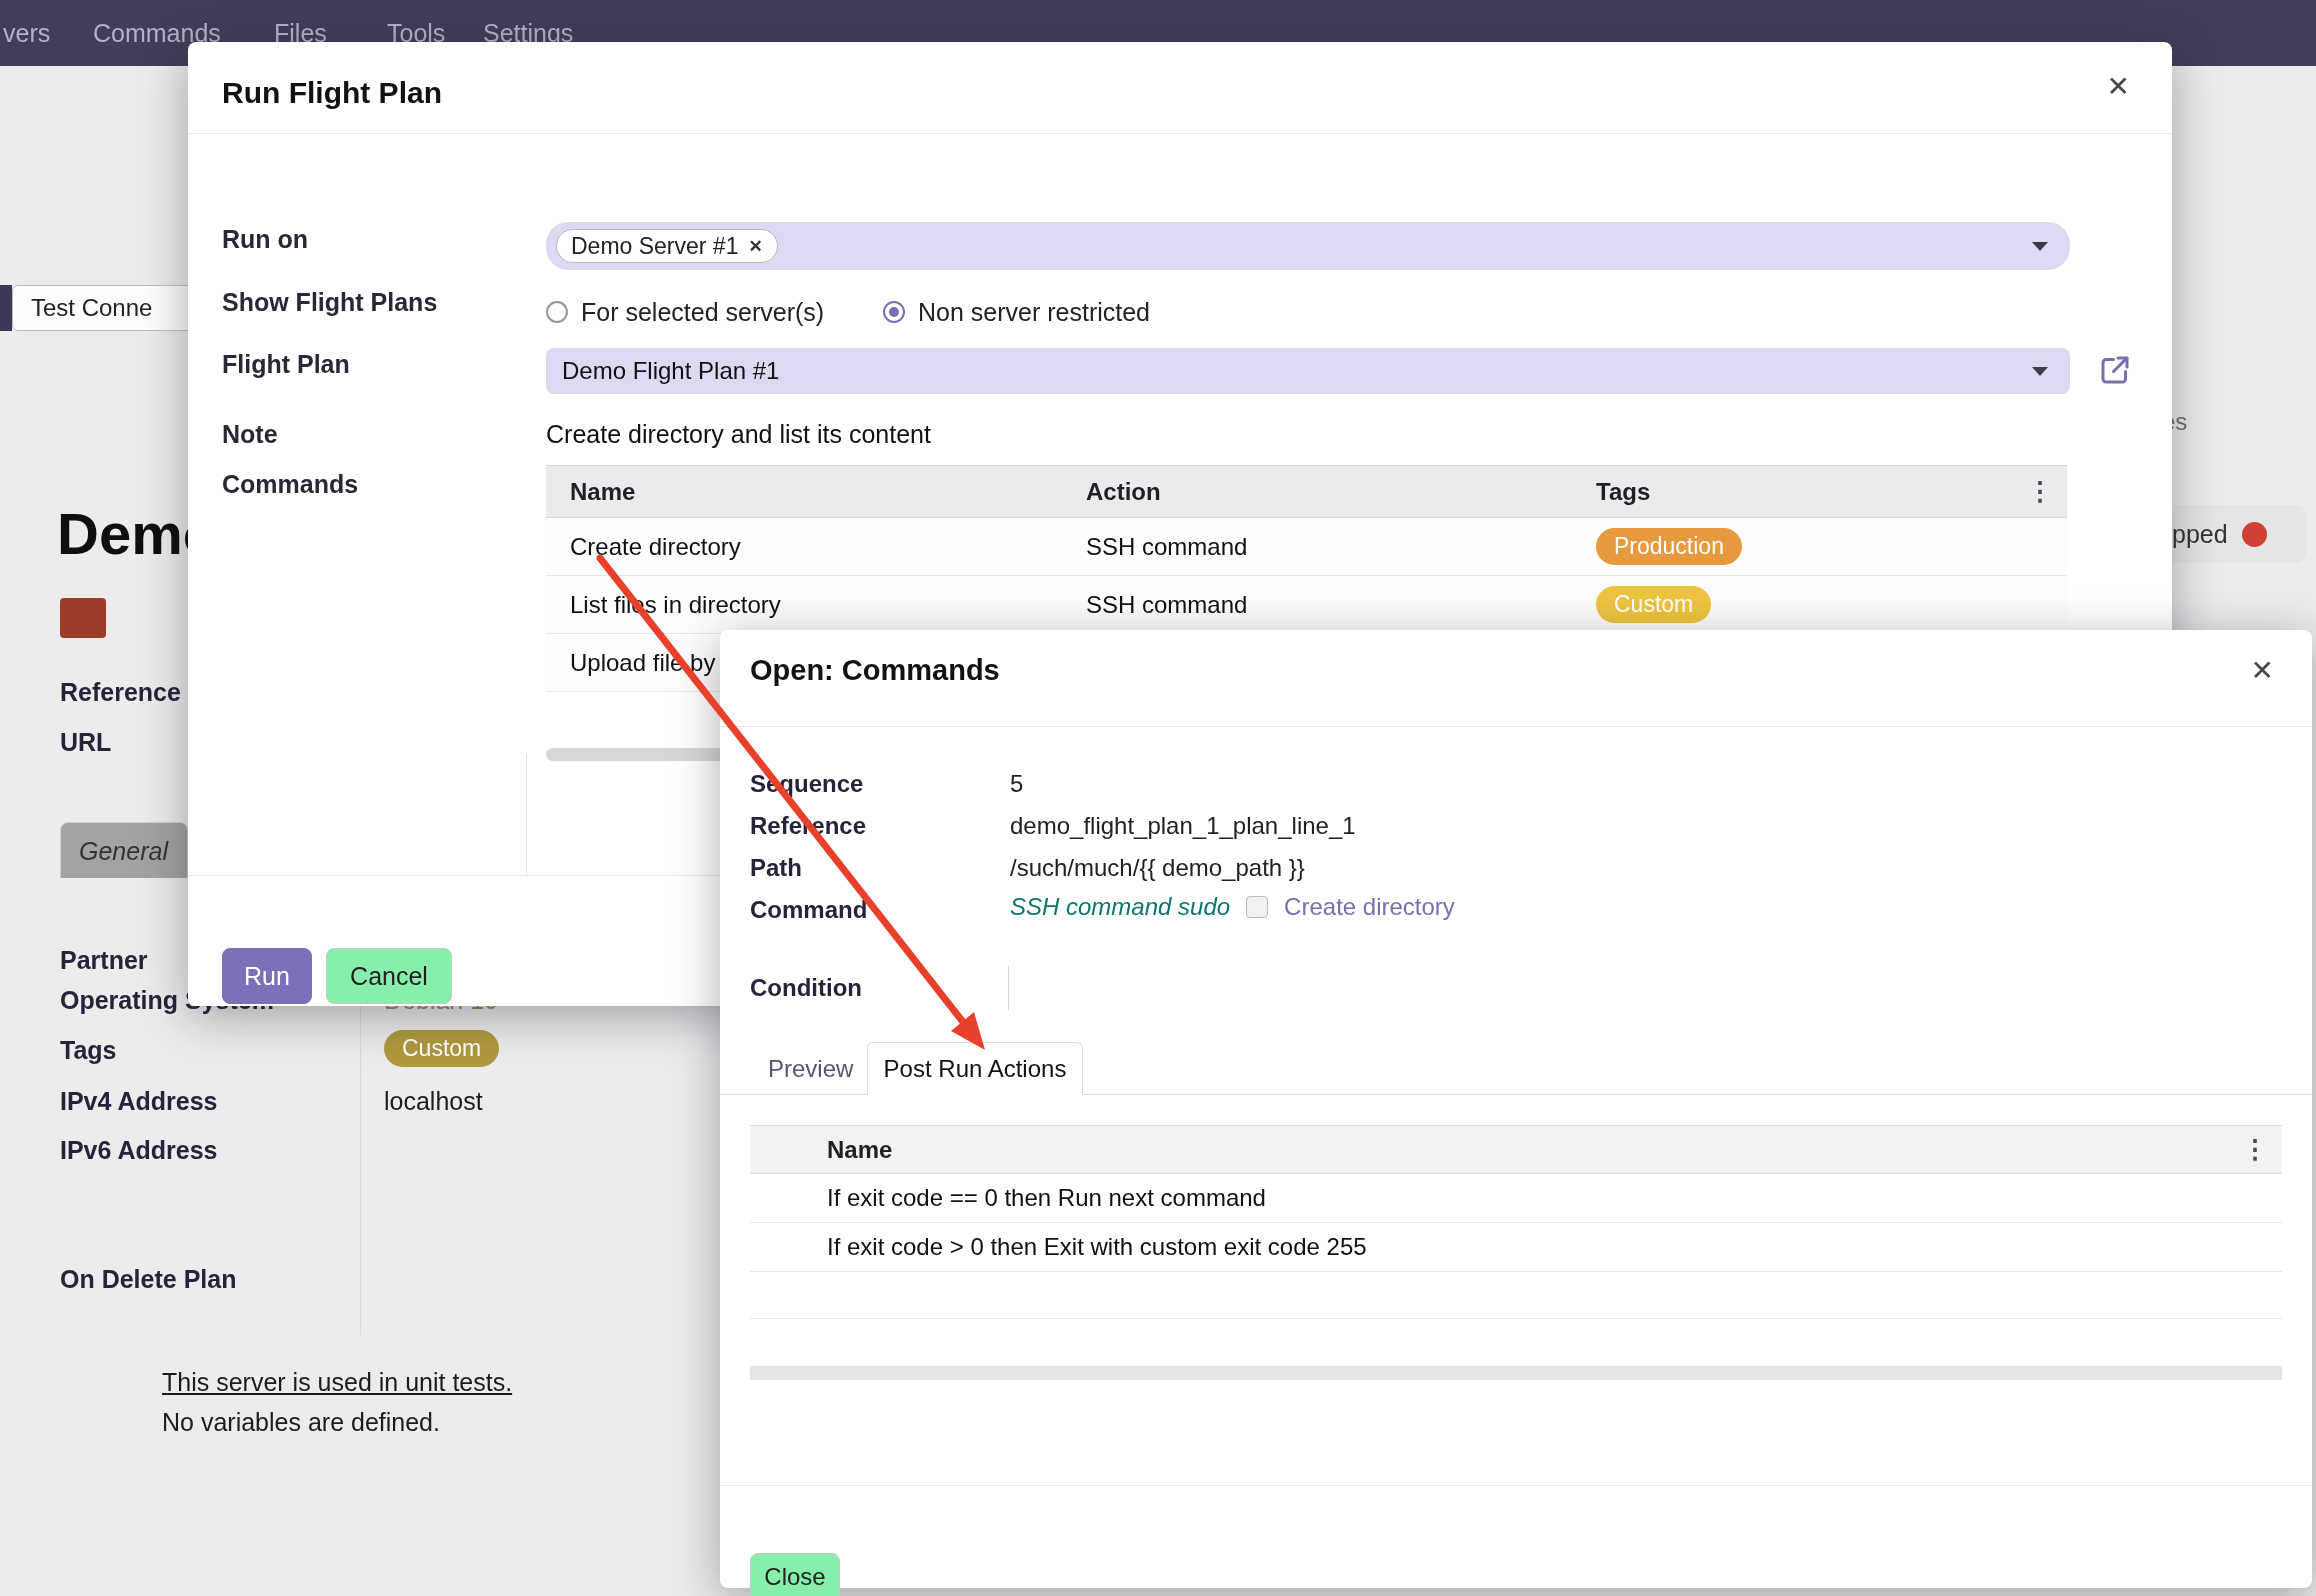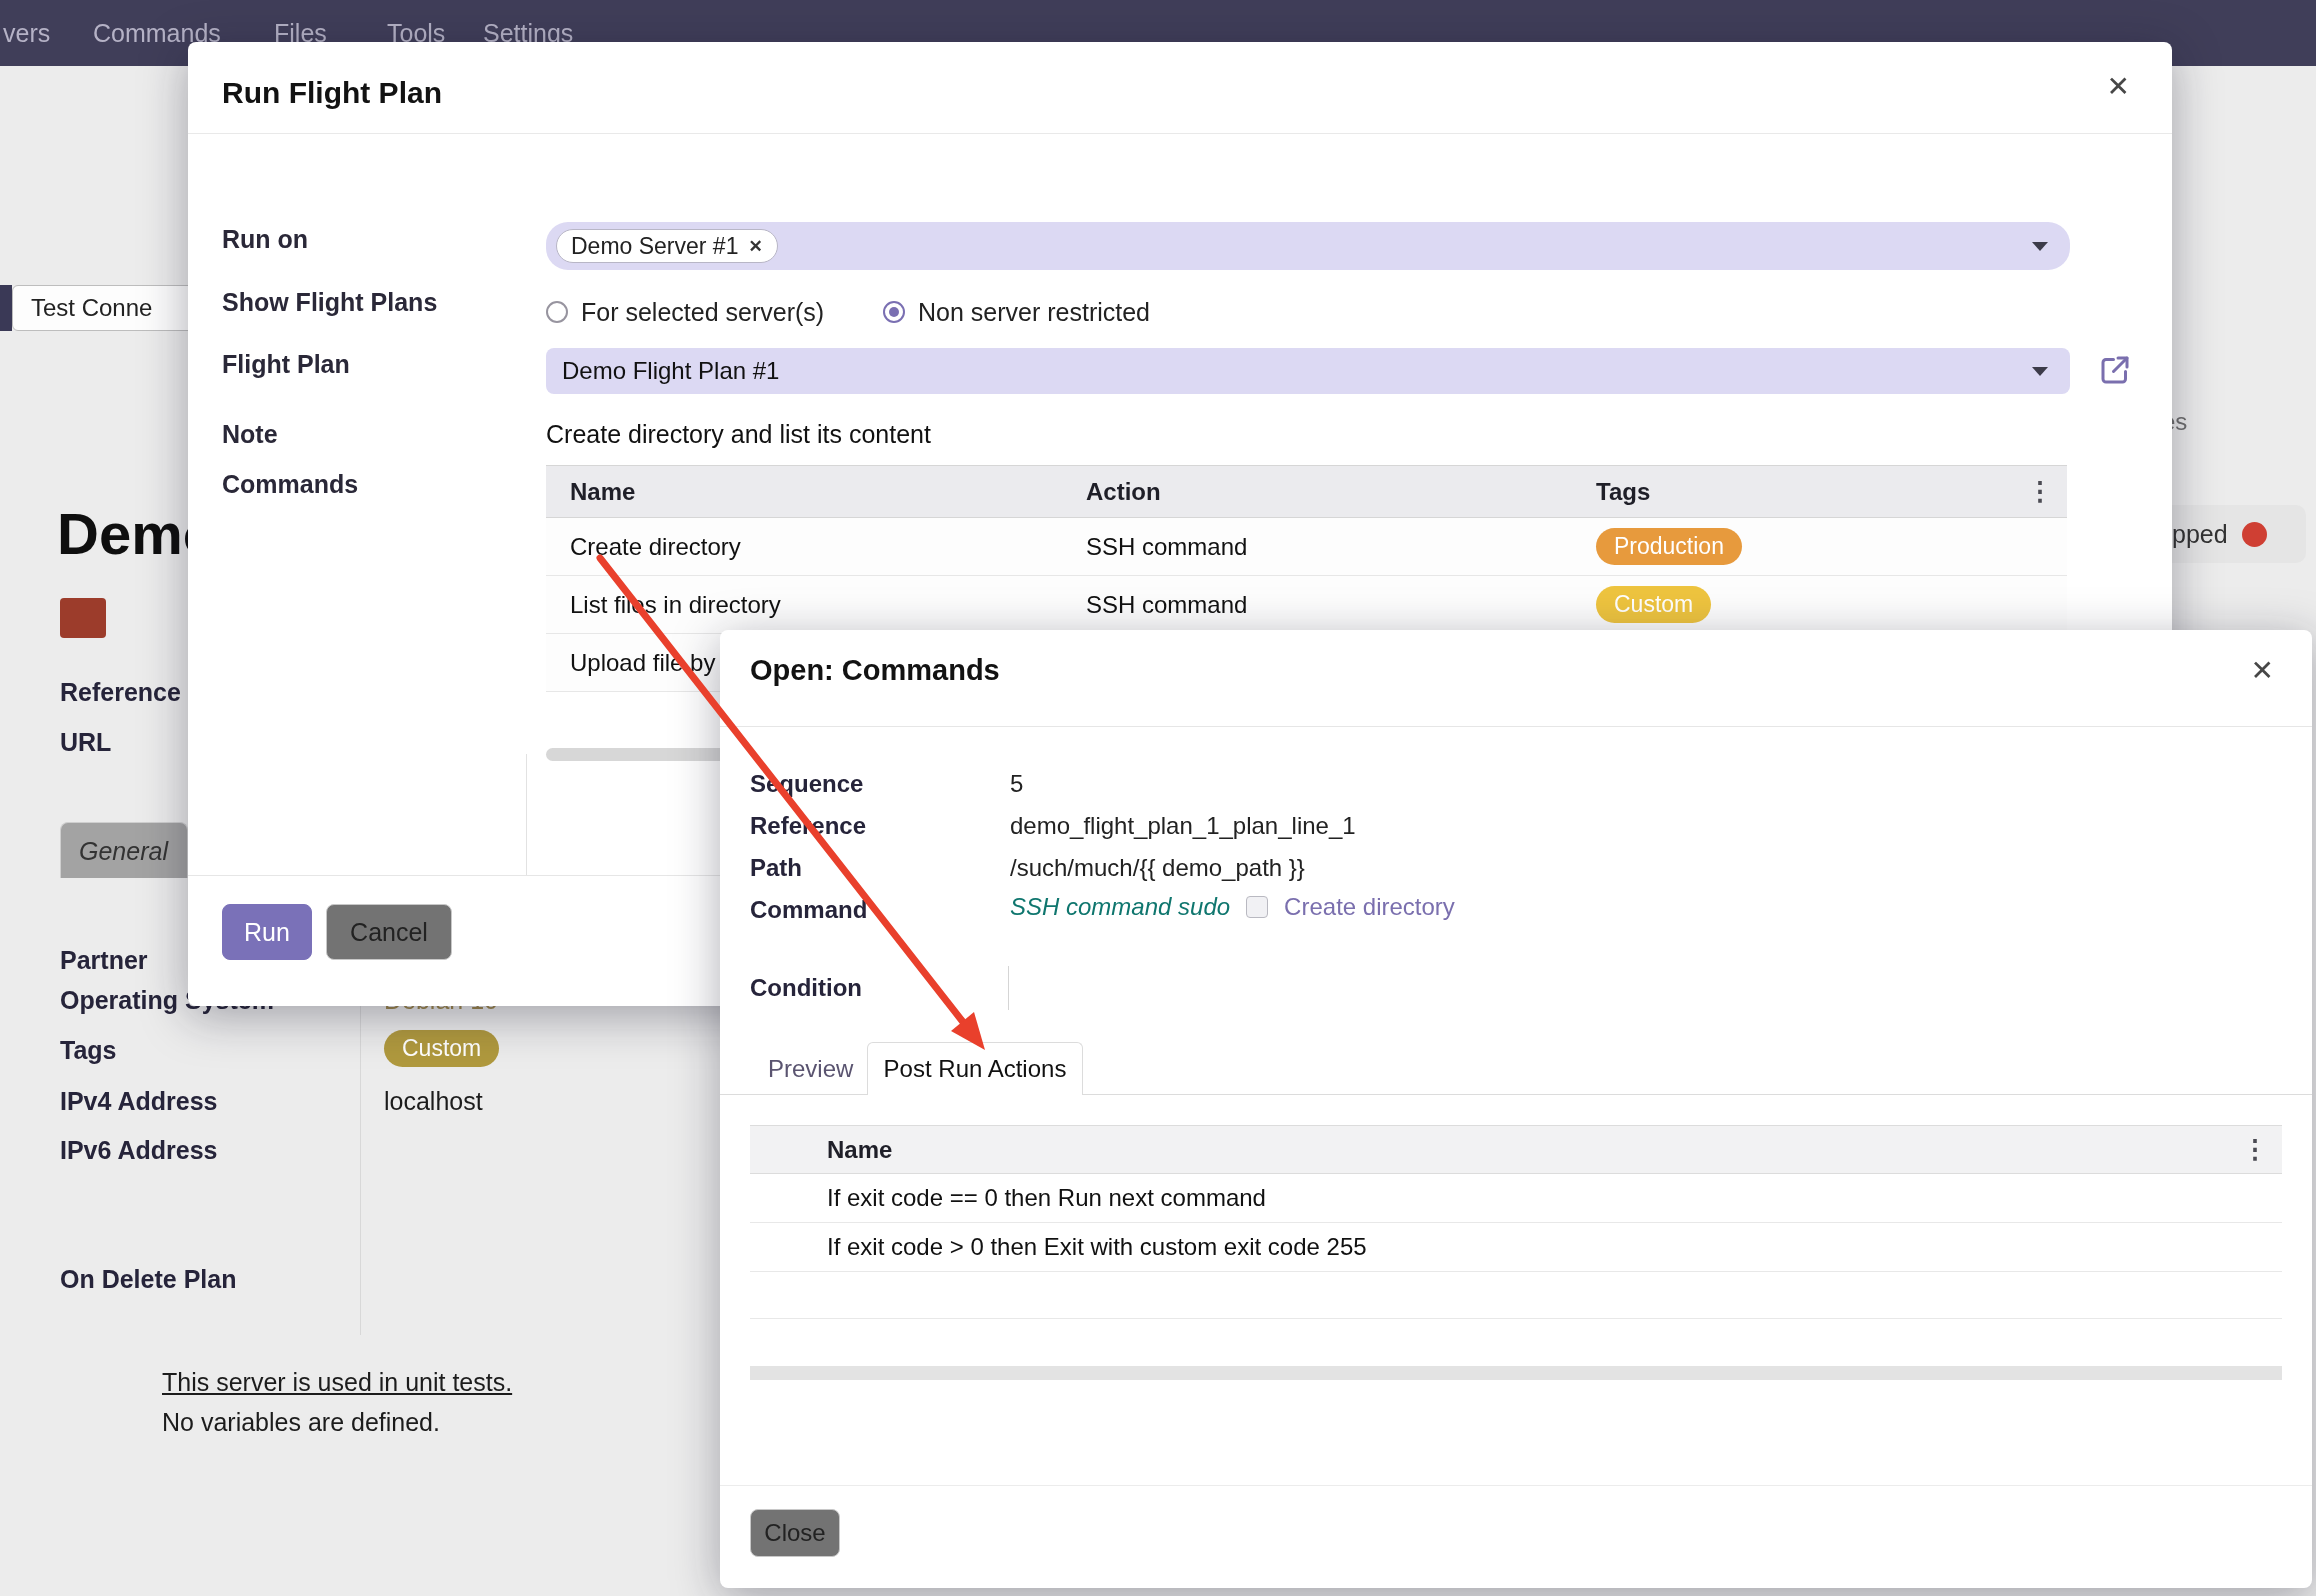--- a/index.html
+++ b/index.html
@@ -51,23 +51,23 @@
   
   .ct { position: absolute; left: 358px; top: 423px; width: 1521px; }
   .ct-h { display: flex; height: 53px; background: #ebebee; border-top: 1px solid #d6d6d6; border-bottom: 1px solid #d6d6d6;
           align-items: center; font-weight: bold; font-size: 24px; color: #1f1f28; }
   .ct-r { display: flex; height: 58px; align-items: center; font-size: 24px; border-bottom: 1px solid #e7e7e7; background: #fdfdfd; }
   .c-name { width: 516px; padding-left: 24px; white-space: nowrap; overflow: hidden; }
   .c-action { width: 510px; padding-left: 24px; white-space: nowrap; }
   .c-tags { flex: 1; padding-left: 24px; white-space: nowrap; }
   .c-kebab { width: 44px; text-align: right; padding-right: 14px; }
 
-  .btn { display: flex; align-items: center; justify-content: center; border-radius: 8px; font-size: 25px; cursor: pointer; }
+  .btn { display: flex; align-items: center; justify-content: center; border-radius: 8px; font-size: 25px; cursor: pointer; margin-top: 44px; }
   .btn-primary { background: #7a71b8; color: #fff; border: 1px solid #7a71b8; }
-  .btn-secondary { background: #737373; color: #222; border: 1px solid #c8c8c8; }
+  .btn-secondary { background: #86efac; color: #222; border: 1px solid #c8c8c8; }
 
   
   .fld-label { position: absolute; left: 30px; font-weight: bold; font-size: 24px; color: #26243a; white-space: nowrap; }
   .fld-value { position: absolute; left: 290px; font-size: 24px; color: #222; white-space: nowrap; }
   .tabbar { position: absolute; left: 0; top: 412px; width: 100%; height: 53px; border-bottom: 1px solid #dcdcdc; }
   .tab-inactive { position: absolute; left: 48px; top: 13px; font-size: 24px; color: #5a5470; white-space: nowrap; cursor: pointer; }
   .tab-active { position: absolute; left: 147px; top: 0; width: 216px; height: 53px; background: #fff;
                 border: 1px solid #dcdcdc; border-bottom: none; border-radius: 6px 6px 0 0;
                 display: flex; align-items: center; justify-content: center; font-size: 24px; color: #111; cursor: pointer; z-index: 1; }
   .at { position: absolute; left: 30px; top: 495px; width: 1532px; }

